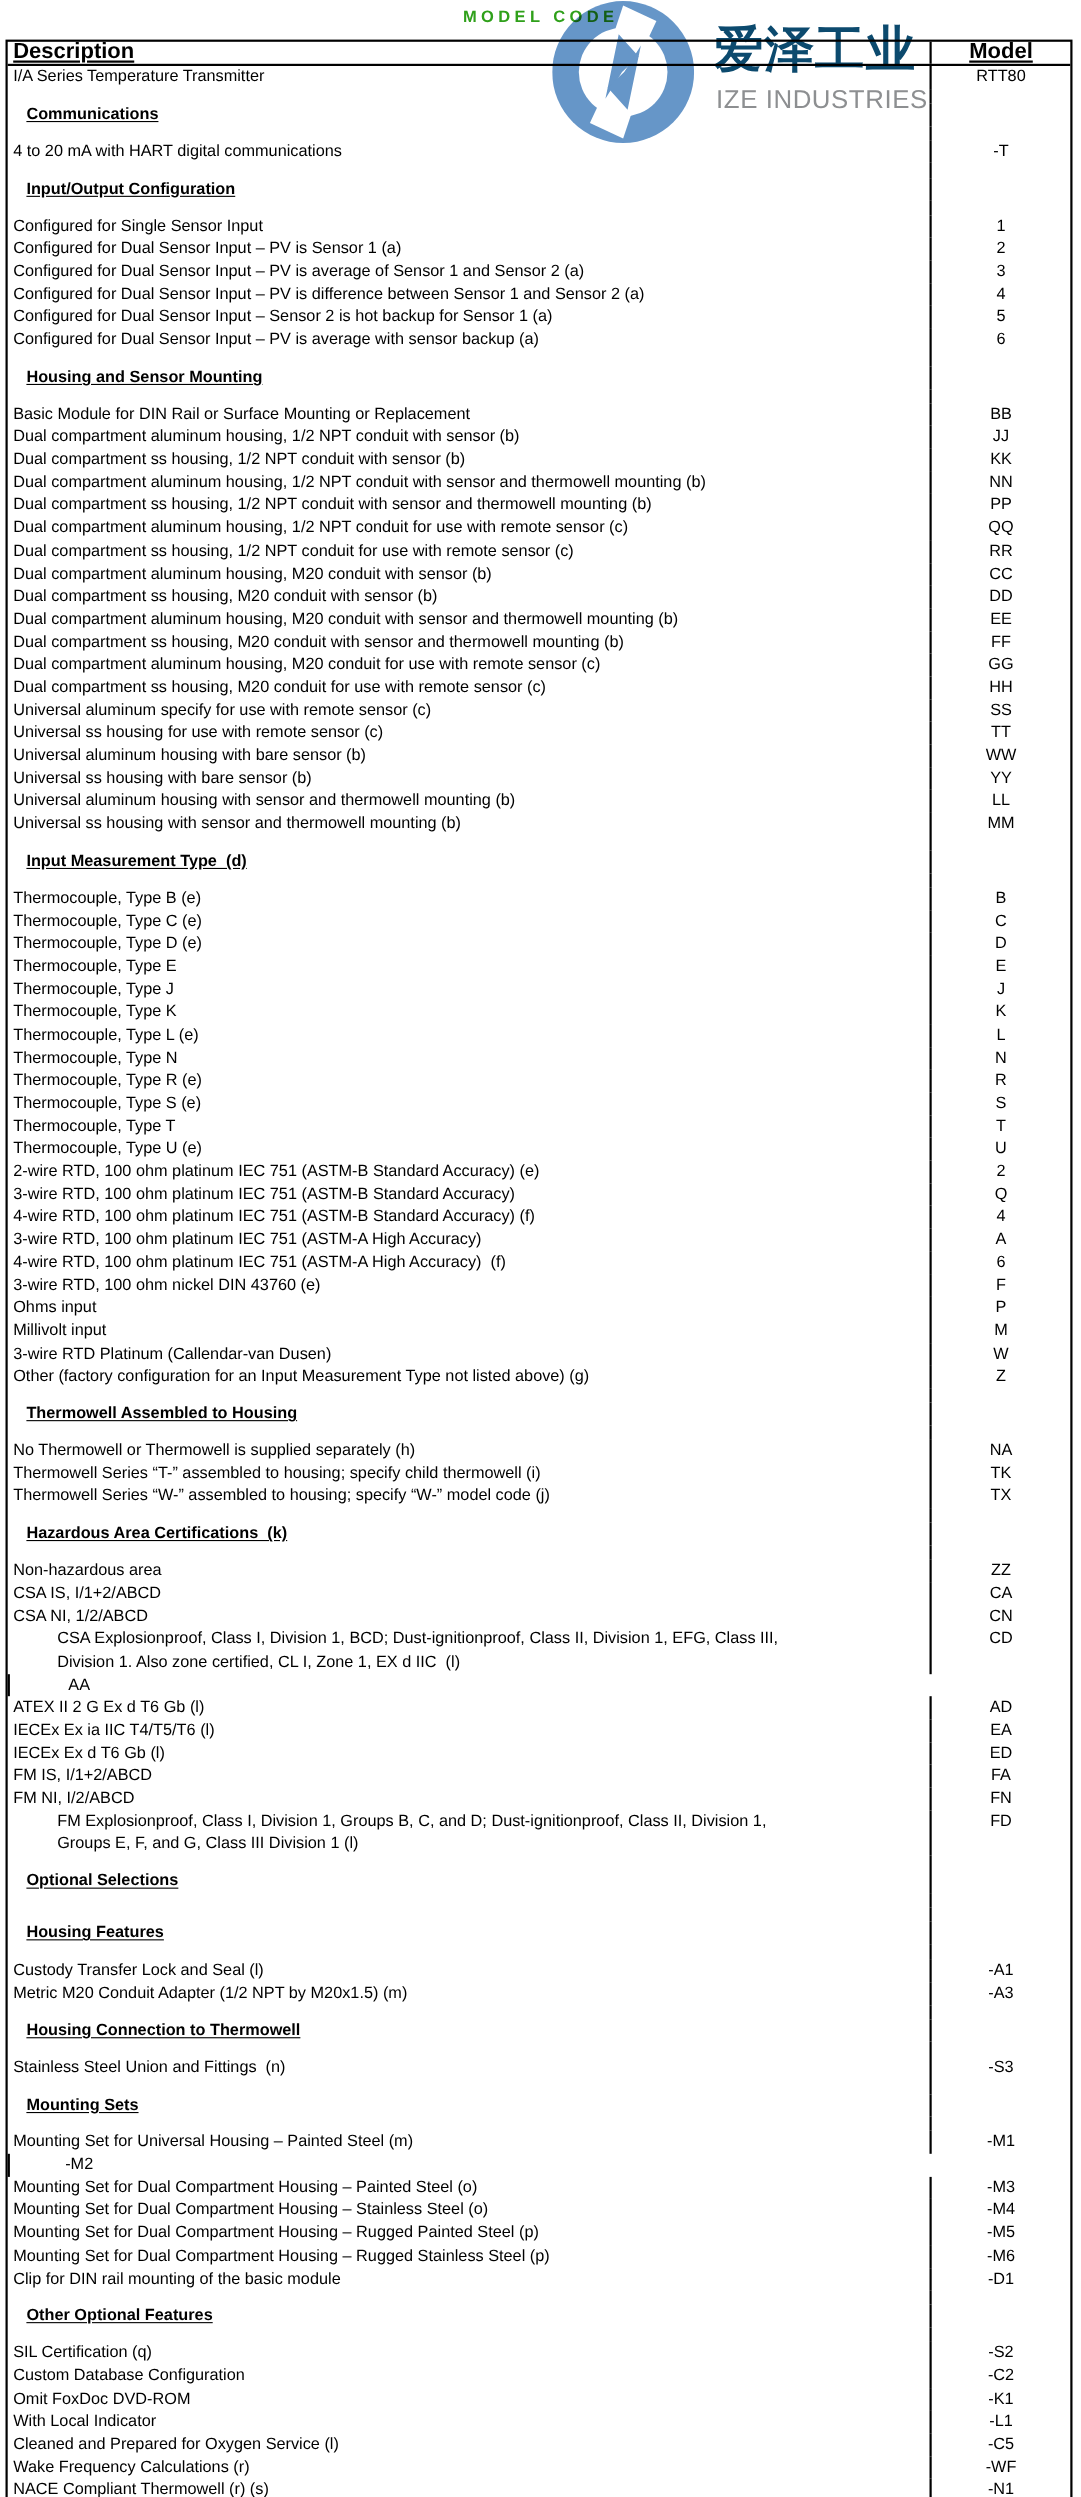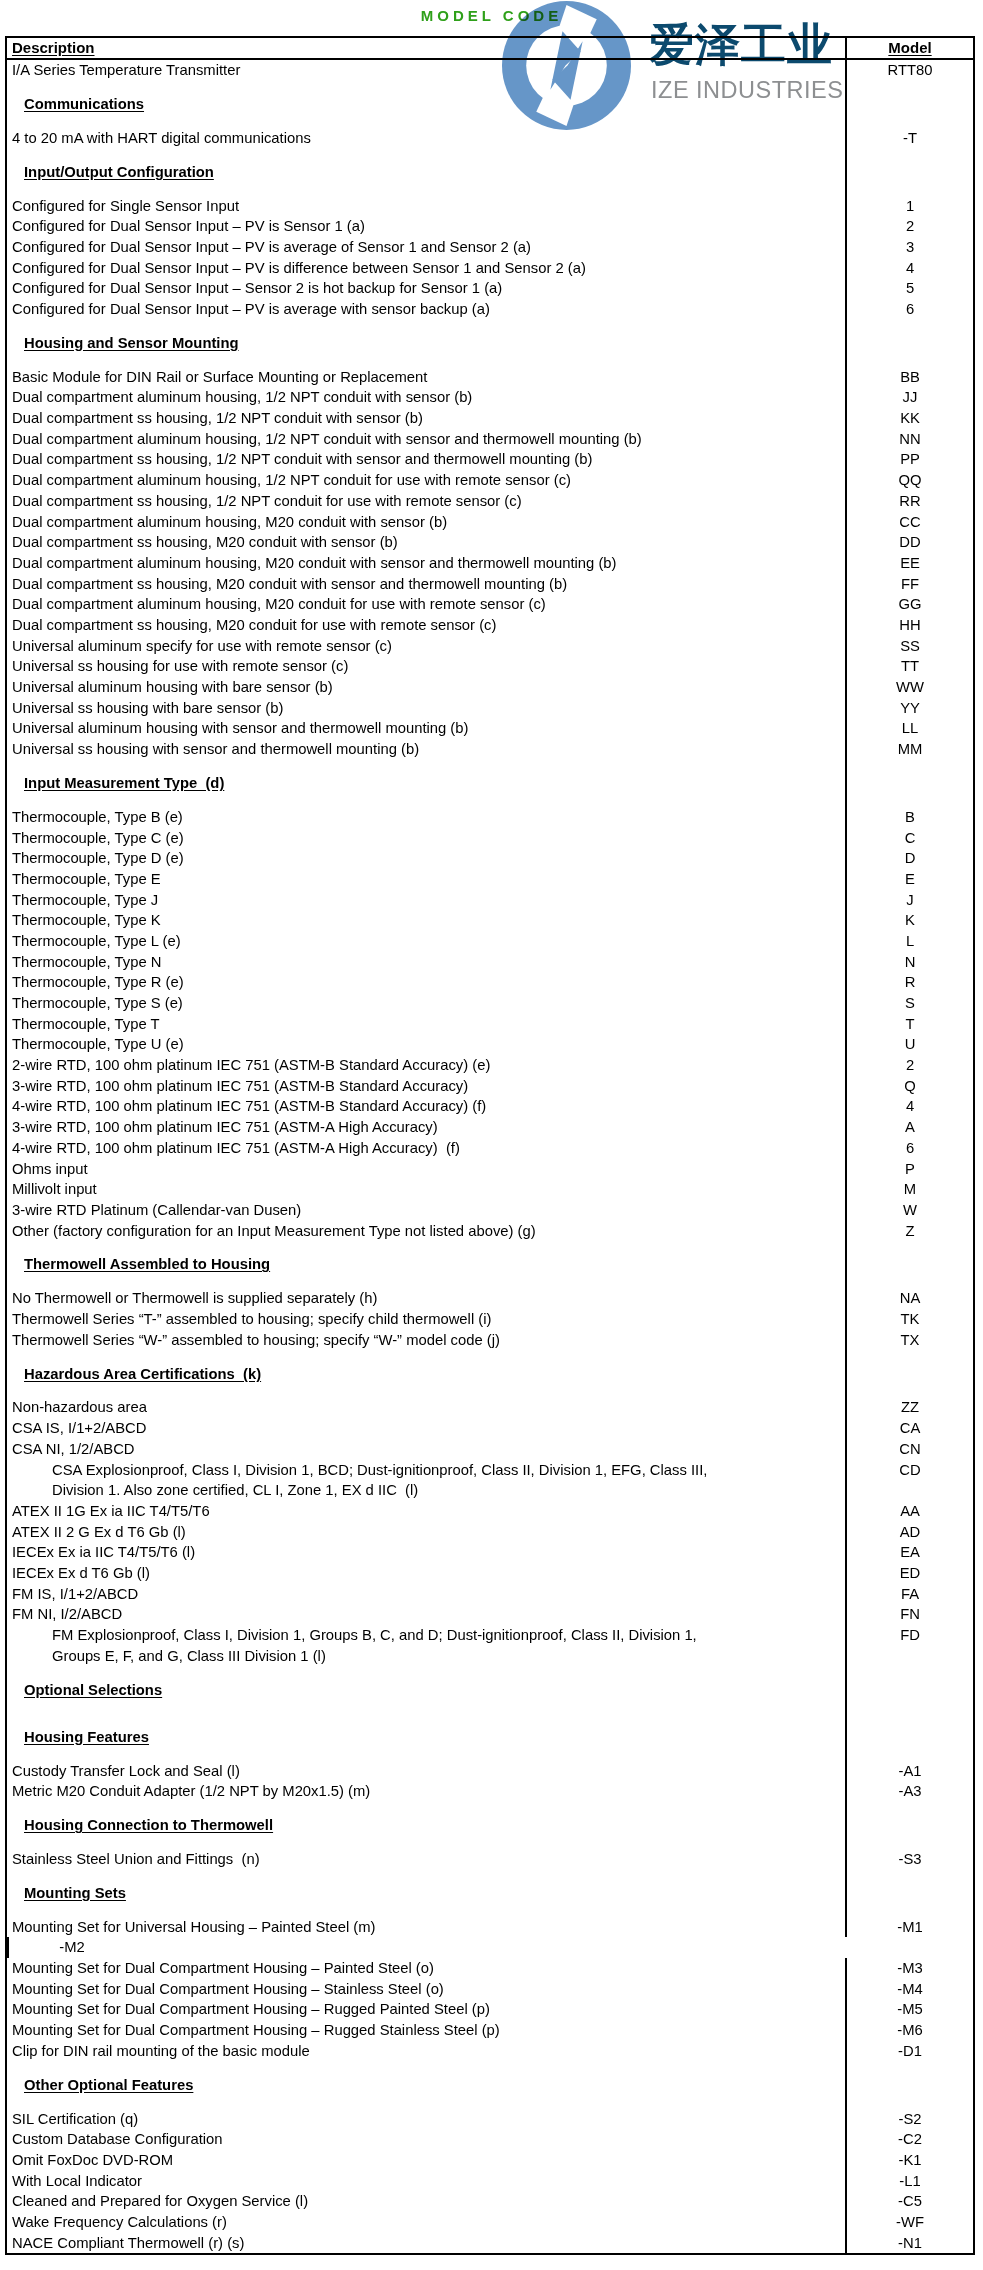--- a/index.html
+++ b/index.html
@@ -15,21 +15,21 @@
     position:absolute;top:7px;left:0;width:983px;
     text-align:center;
     font-size:15px;font-weight:bold;letter-spacing:4px;
     color:#2FA01A;
   }
   .tableBox{
     position:absolute;left:5px;top:36px;width:970px;
     border:2px solid #000;box-sizing:border-box;
     background:transparent;
   }
-  .headerRow{display:flex;height:20px;line-height:19px;border-bottom:2px solid #000;font-size:15px;font-weight:bold;}
+  .headerRow{display:flex;height:20px;line-height:19px;border-bottom:2px solid #000;font-size:20px;font-weight:bold;}
   .hDesc{flex:1;padding-left:5px;}
   .hModel{width:128px;border-left:2px solid #000;box-sizing:border-box;text-align:center;}
   .u{text-decoration:underline;text-underline-offset:2px;}
   .r{display:flex;height:20.7px;line-height:20.7px;font-size:14.8px;}
   .r .d{flex:1;padding-left:5px;white-space:pre;overflow:hidden;}
   .r .m{width:128px;border-left:2px solid #000;box-sizing:border-box;text-align:center;}
   .r.blankR{height:13.2px;}
   .r.titleR .d{font-weight:bold;margin-left:12px;}
   .r.tall{height:41.4px;padding-left:40px;}
   .r.tall .d{line-height:20.7px;}
@@ -287,20 +287,24 @@
         </div>
         <div class="r">
           <div class="d">3-wire RTD, 100 ohm platinum IEC 751 (ASTM-A High Accuracy)</div>
           <div class="m">A</div>
         </div>
         <div class="r">
           <div class="d">4-wire RTD, 100 ohm platinum IEC 751 (ASTM-A High Accuracy)  (f)</div>
           <div class="m">6</div>
         </div>
         <div class="r">
+          <div class="d">3-wire RTD, 100 ohm nickel DIN 43760 (e)</div>
+          <div class="m">F</div>
+        </div>
+        <div class="r">
           <div class="d">Ohms input</div>
           <div class="m">P</div>
         </div>
         <div class="r">
           <div class="d">Millivolt input</div>
           <div class="m">M</div>
         </div>
         <div class="r">
           <div class="d">3-wire RTD Platinum (Callendar-van Dusen)</div>
           <div class="m">W</div>
@@ -355,21 +359,20 @@
         </div>
         <div class="r">
           <div class="d">CSA NI, 1/2/ABCD</div>
           <div class="m">CN</div>
         </div>
         <div class="r tall">
           <div class="d"><div class="">CSA Explosionproof, Class I, Division 1, BCD; Dust-ignitionproof, Class II, Division 1, EFG, Class III,</div><div class="">Division 1. Also zone certified, CL I, Zone 1, EX d IIC  (l)</div></div>
           <div class="m">CD</div>
         </div>
         <div class="r">
-          <div class="d">ATEX II 1G Ex ia IIC T4/T5/T6</div>
           <div class="m">AA</div>
         </div>
         <div class="r">
           <div class="d">ATEX II 2 G Ex d T6 Gb (l)</div>
           <div class="m">AD</div>
         </div>
         <div class="r">
           <div class="d">IECEx Ex ia IIC T4/T5/T6 (l)</div>
           <div class="m">EA</div>
         </div>

